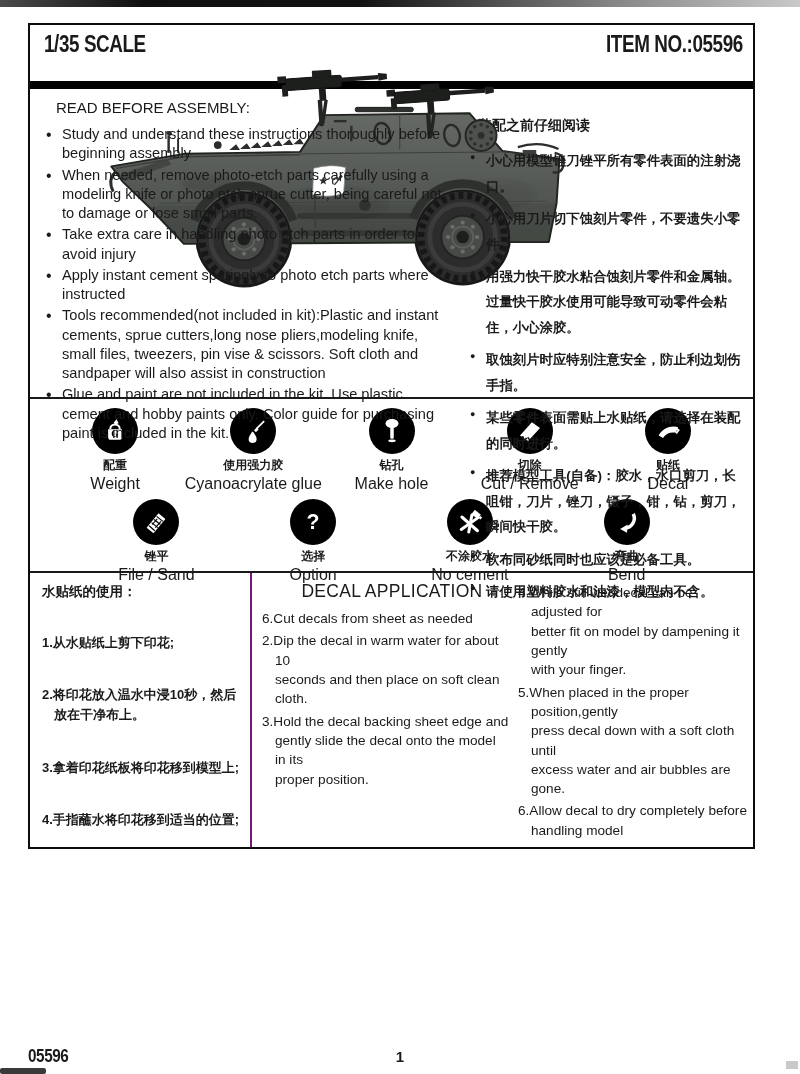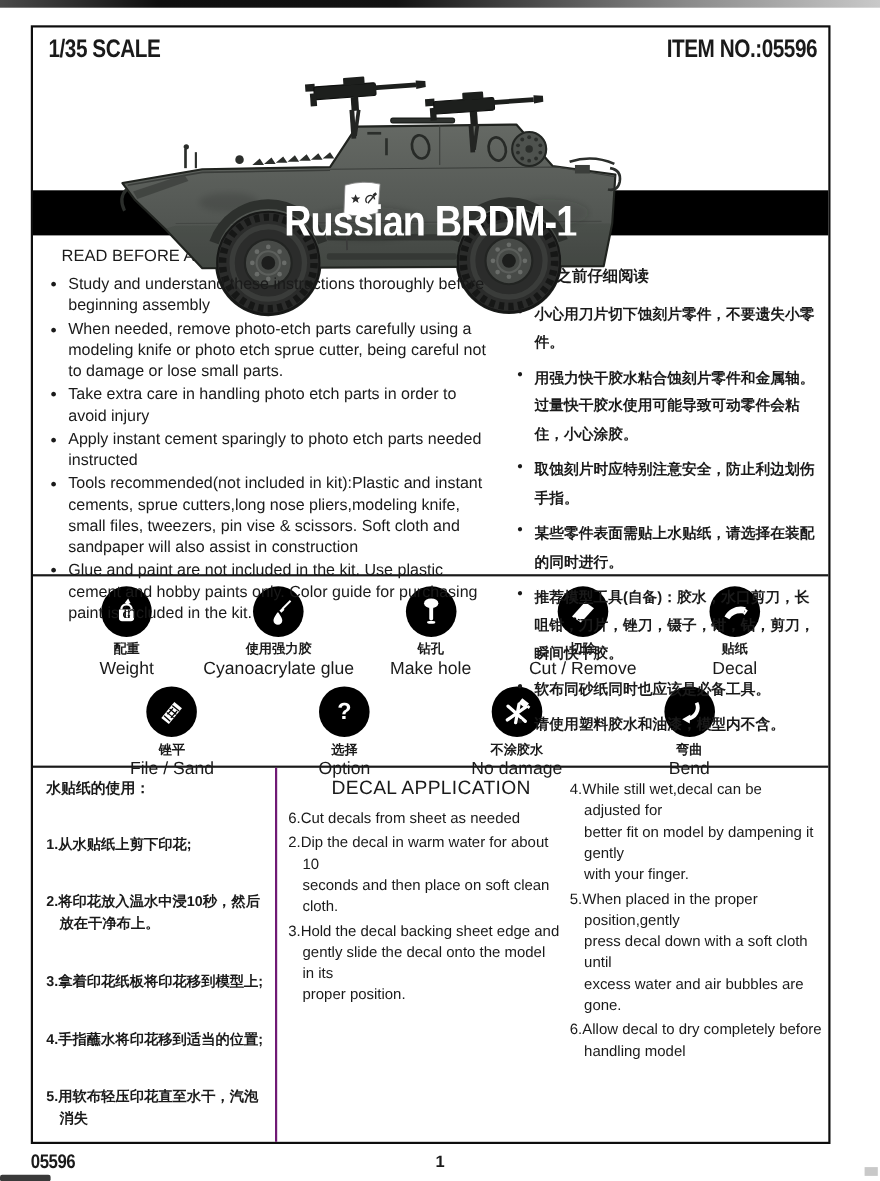--- a/index.html
+++ b/index.html
@@ -8,21 +8,21 @@
     font-family:"Liberation Sans",sans-serif;color:#1a1a1a;overflow:hidden;
   }
   
   .scan-top{position:absolute;left:0;top:0;width:800px;height:7px;
     background:linear-gradient(to right,#4a4a4a,#0f0f0f 18%,#121212 45%,#8a8a8a 78%,#c9c9c9);}
   .scan-bl{position:absolute;left:0;top:1068px;width:46px;height:6px;background:#3a3a3a;border-radius:2px;}
   .scan-br{position:absolute;left:786px;top:1061px;width:12px;height:8px;background:#c9c9c9;}
 
   
   .frame{
-    position:absolute;left:28px;top:23px;width:727px;height:1017px;
+    position:absolute;left:28px;top:23px;width:727px;height:826px;
     border:2px solid #0d0d0d;box-sizing:border-box;background:#fff;
     display:flex;flex-direction:column;
   }
   .cond{font-weight:bold;display:inline-block;letter-spacing:-.5px;}
   .hdr{height:40px;display:flex;justify-content:space-between;align-items:flex-end;
     padding:6px 10px 0 14px;box-sizing:border-box;}
   .hdr .scale{font-size:23px;transform:scaleX(.82);transform-origin:left center;}
   .hdr .item{font-size:23px;transform:scaleX(.82);transform-origin:right center;}
 
   .art{height:242px;position:relative;}
@@ -225,28 +225,29 @@
     <div class="t-zh">俄罗斯BRDM-1侦察车</div>
   </div>
 
   <div class="instr">
     <div class="col-en">
       <h3>READ BEFORE ASSEMBLY:</h3>
       <ul class="blist">
         <li>Study and understand these instructions thoroughly before beginning assembly</li>
         <li>When needed, remove photo-etch parts carefully using a modeling knife or photo etch sprue cutter, being careful not to damage or lose small parts.</li>
         <li>Take extra care in handling photo etch parts in order to avoid injury</li>
-        <li>Apply instant cement sparingly to photo etch parts needed instructed</li>
+        <li>Apply instant cement sparingly to photo etch parts where instructed</li>
         <li>Tools recommended(not included in kit):Plastic and instant cements, sprue cutters,long nose pliers,modeling knife, small files, tweezers, pin vise &amp; scissors. Soft cloth and sandpaper will also assist in construction</li>
         <li>Glue and paint are not included in the kit. Use plastic cement and hobby paints only. Color guide for purchasing paint is included in the kit.</li>
       </ul>
     </div>
     <div class="col-zh">
       <h3>装配之前仔细阅读</h3>
       <ul class="blist">
+        <li>小心用模型锉刀锉平所有零件表面的注射浇口。</li>
         <li>小心用刀片切下蚀刻片零件，不要遗失小零件。</li>
         <li>用强力快干胶水粘合蚀刻片零件和金属轴。过量快干胶水使用可能导致可动零件会粘住，小心涂胶。</li>
         <li>取蚀刻片时应特别注意安全，防止利边划伤手指。</li>
         <li>某些零件表面需贴上水贴纸，请选择在装配的同时进行。</li>
         <li>推荐模型工具(自备)：胶水，水口剪刀，长咀钳，刀片，锉刀，镊子，钳，钻，剪刀，瞬间快干胶。</li>
         <li>软布同砂纸同时也应该是必备工具。</li>
         <li>请使用塑料胶水和油漆，模型内不含。</li>
       </ul>
     </div>
   </div>
@@ -343,21 +344,21 @@
                 <line x1="18.5" y1="8.5" x2="5" y2="18"></line>
                 <line x1="11" y1="20" x2="13.5" y2="6.5"></line>
               </g>
               <g transform="rotate(38 17 6)">
                 <rect x="13.8" y="3.8" width="6.2" height="4.4" fill="#fff"></rect>
                 <rect x="20.2" y="5" width="2" height="2" fill="#fff"></rect>
               </g>
             </svg>
           </div>
         <div class="sym-zh">不涂胶水</div>
-        <div class="sym-en">No damage</div>
+        <div class="sym-en">No cement</div>
       </div>
       <div class="sym-cell">
         <div class="sym-circle">
             <svg viewBox="0 0 24 24" width="30" height="30">
               <path d="M17 5.5a8 8 0 0 1-6.5 11.5" fill="none" stroke="#fff" stroke-width="2.8"></path>
               <polygon points="12.5,14 6.5,17.5 12,20.5" fill="#fff"></polygon>
             </svg>
           </div>
         <div class="sym-zh">弯曲</div>
         <div class="sym-en">Bend</div>
@@ -366,21 +367,20 @@
   </div>
 
   <div class="decal">
     <div class="d1">
       <h4>水贴纸的使用：</h4>
       <div class="zhitem">1.从水贴纸上剪下印花;</div>
       <div class="zhitem">2.将印花放入温水中浸10秒，然后
 放在干净布上。</div>
       <div class="zhitem">3.拿着印花纸板将印花移到模型上;</div>
       <div class="zhitem">4.手指蘸水将印花移到适当的位置;</div>
-      <div class="zhitem">5.用软布轻压印花直至水干，汽泡消失</div>
     </div>
     <div class="d2">
       <h4>DECAL APPLICATION</h4>
       <div class="enitem">6.Cut decals from sheet as needed</div>
       <div class="enitem">2.Dip the decal in warm water for about 10
 seconds and then place on soft clean cloth.</div>
       <div class="enitem">3.Hold the decal backing sheet edge and
 gently slide the decal onto the model in its
 proper position.</div>
     </div>

